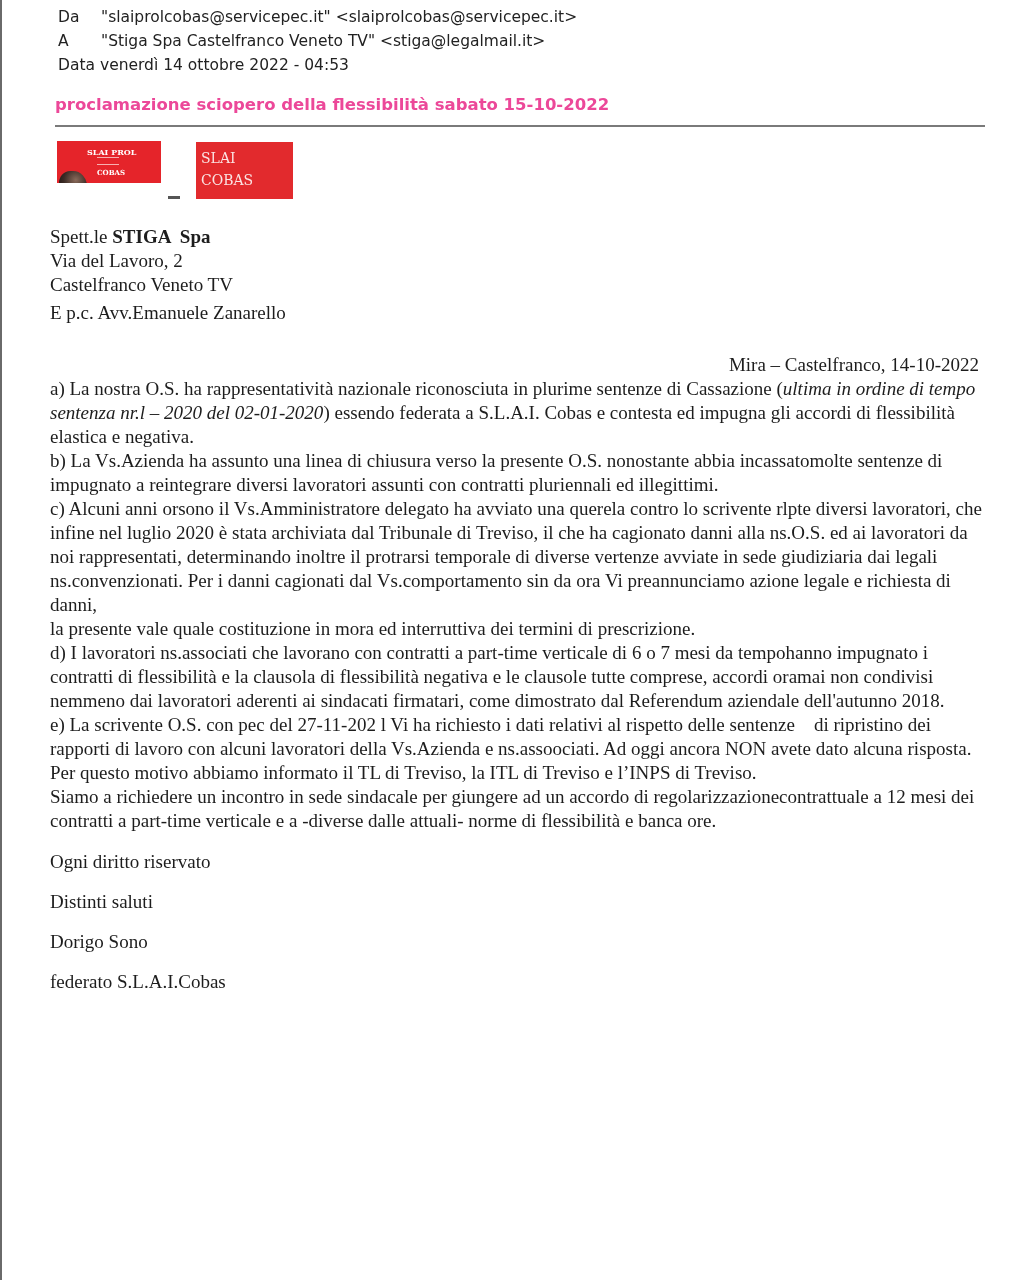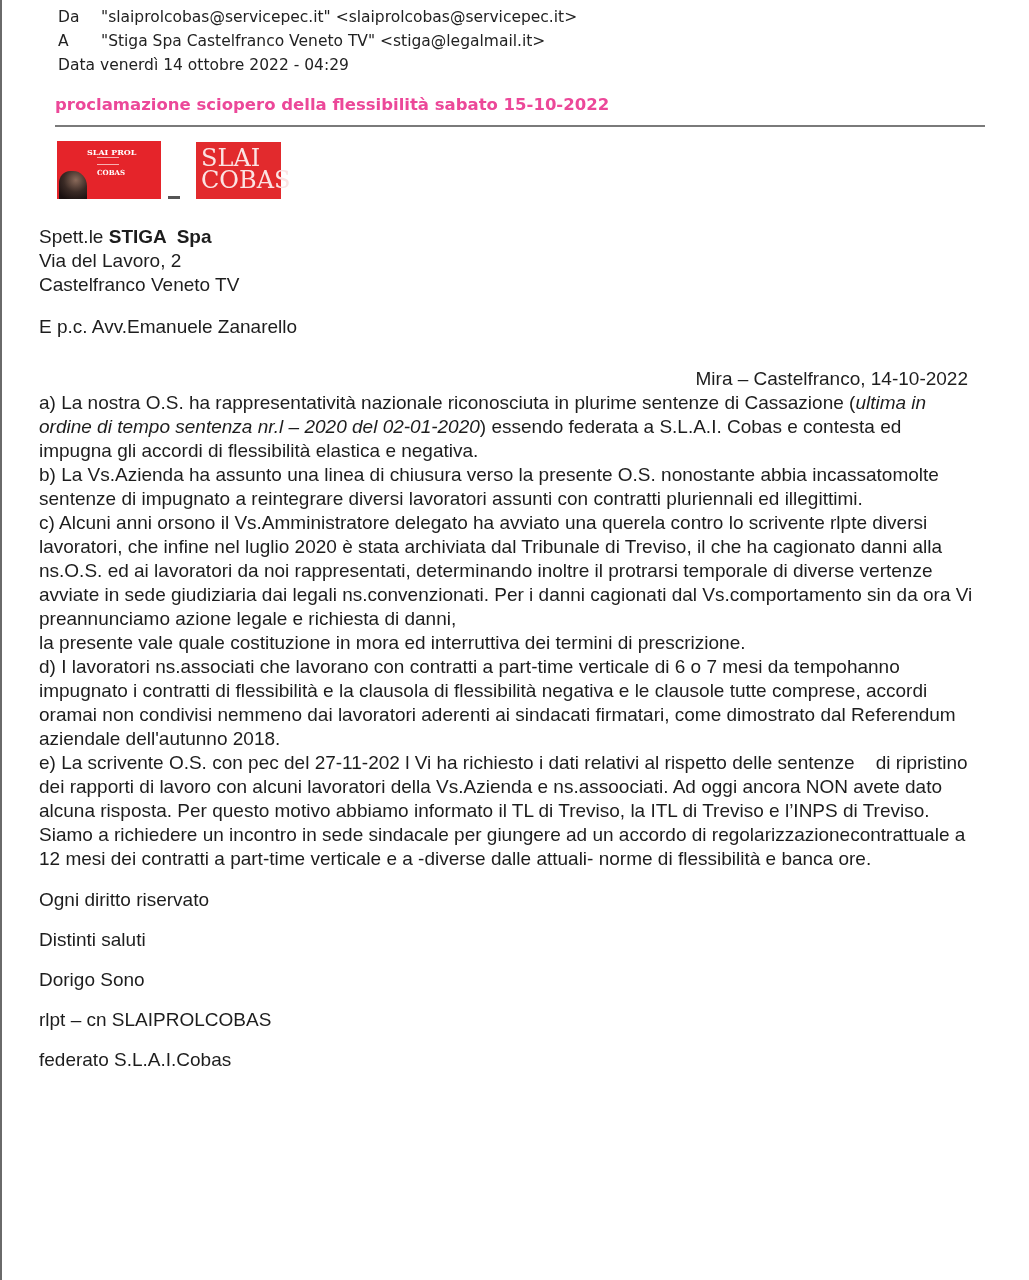--- a/index.html
+++ b/index.html
@@ -23,21 +23,21 @@
     .subject {
       position: absolute; left: 55px; top: 95px;
       font-family: "DejaVu Sans", sans-serif; font-weight: bold; font-size: 16.5px;
       color: #ec4899; white-space: nowrap;
     }
     .rule {
       position: absolute; left: 55px; top: 125px; width: 930px; height: 2px;
       background: #7a7a7a;
     }
     .logo1 {
-      position: absolute; left: 57px; top: 141px; width: 104px; height: 58px;
+      position: absolute; left: 57px; top: 141px; width: 104px; height: 42px;
       background: #e5242a; overflow: hidden;
     }
     .logo1 .t1 {
       position: absolute; left: 30px; top: 6px; color: #fff; font-family: "DejaVu Serif", serif;
       font-weight: bold; font-size: 8px; white-space: nowrap;
     }
     .logo1 .t2 {
       position: absolute; left: 40px; top: 16px; width: 22px; height: 6px;
       border-top: 1px solid #f7b0b0; border-bottom: 1px solid #f7b0b0;
     }
@@ -47,31 +47,31 @@
     }
     .logo1 .fist {
       position: absolute; left: 2px; top: 30px; width: 28px; height: 30px;
       background: radial-gradient(circle at 60% 30%, #8a6a5a 0%, #3a2a25 45%, #1a1010 80%);
       border-radius: 40% 50% 10% 10%;
     }
     .logo-tag {
       position: absolute; left: 168px; top: 196px; width: 12px; height: 3px; background: #555;
     }
     .logo2 {
-      position: absolute; left: 196px; top: 142px; width: 85px; height: 57px;
+      position: absolute; left: 196px; top: 142px; width: 97px; height: 57px;
       background: #e22a2d; color: #fbe3e3;
-      font-family: "DejaVu Serif", serif; font-size: 24px; line-height: 22px;
+      font-family: "DejaVu Serif", serif; font-size: 14px; line-height: 22px;
       box-sizing: border-box; padding: 5px 0 0 5px;
     }
     .letter {
-      position: absolute; left: 39px; top: 225px; width: 935px;
-      font-family: Liberation Sans, sans-serif; font-size: 19px; color: #1d1d1d;
+      position: absolute; left: 50px; top: 225px; width: 935px;
+      font-family: Liberation Serif, serif; font-size: 19px; color: #1d1d1d;
     }
     .addr .line { line-height: 24px; height: 24px; }
-    .cc { margin-top: 18px; line-height: 24px; }
+    .cc { margin-top: 4px; line-height: 24px; }
     .place-date { text-align: right; margin-top: 28px; line-height: 24px; padding-right: 6px; }
     .para { line-height: 24px; margin-top: 0; }
     .para.first { margin-top: 17px; }
     .u { text-decoration: underline; }
     .i { font-style: italic; }
     .b { font-weight: bold; }
     .sig { line-height: 24px; margin-top: 16px; }
     .sig.first { margin-top: 17px; }
   </style>
 </head>
@@ -80,21 +80,21 @@
 <div class="left-border"></div>
 
 <div class="header">
   <div class="row">
     <span class="lbl lbl-da">Da</span><span>"slaiprolcobas@servicepec.it" &lt;slaiprolcobas@servicepec.it&gt;</span>
   </div>
   <div class="row">
     <span class="lbl lbl-a">A</span><span>"Stiga Spa Castelfranco Veneto TV" &lt;stiga@legalmail.it&gt;</span>
   </div>
   <div class="row">
-    <span style="padding-left:3px">Data</span> <span>venerdì 14 ottobre 2022 - 04:29</span>
+    <span style="padding-left:3px">Data</span> <span>venerdì 14 ottobre 2022 - 04:53</span>
   </div>
 </div>
 
 <div class="subject">proclamazione sciopero della flessibilità sabato 15-10-2022</div>
 <div class="rule"></div>
 
 <div class="logo1">
   <span class="t1">SLAI PROL</span>
   <span class="t2"></span>
   <span class="t3">COBAS</span>
@@ -121,15 +121,14 @@
   <div class="para">b) La Vs.Azienda ha assunto una linea di chiusura verso la presente O.S. nonostante abbia incassatomolte sentenze di impugnato a reintegrare diversi lavoratori assunti con contratti pluriennali ed illegittimi.</div>
   <div class="para">c) Alcuni anni orsono il Vs.Amministratore delegato ha avviato una querela contro lo scrivente rlpte diversi lavoratori, che infine nel luglio 2020 è stata archiviata dal Tribunale di Treviso, il che ha cagionato danni alla ns.O.S. ed ai lavoratori da noi rappresentati, determinando inoltre il protrarsi temporale di diverse vertenze avviate in sede giudiziaria dai legali ns.convenzionati. Per i danni cagionati dal Vs.comportamento sin da ora Vi preannunciamo azione legale e richiesta di danni,</div>
   <div class="para">la presente vale quale costituzione in mora ed interruttiva dei termini di prescrizione.</div>
   <div class="para">d) I lavoratori ns.associati che lavorano con contratti a part-time verticale di 6 o 7 mesi da tempohanno impugnato i contratti di flessibilità e la clausola di flessibilità negativa e le clausole tutte comprese, accordi oramai non condivisi nemmeno dai lavoratori aderenti ai sindacati firmatari, come dimostrato dal Referendum aziendale dell'autunno 2018.</div>
   <div class="para" style="white-space:pre-wrap">e) La scrivente O.S. con pec del 27-11-202 l Vi ha richiesto i dati relativi al rispetto delle sentenze    di ripristino dei rapporti di lavoro con alcuni lavoratori della Vs.Azienda e ns.assoociati. Ad oggi ancora NON avete dato alcuna risposta. Per questo motivo abbiamo informato il TL di Treviso, la ITL di Treviso e l’INPS di Treviso.</div>
   <div class="para">Siamo a richiedere un incontro in sede sindacale per giungere ad un accordo di regolarizzazionecontrattuale a 12 mesi dei contratti a part-time verticale e a -diverse dalle attuali- norme di flessibilità e banca ore.</div>
 
   <div class="sig first">Ogni diritto riservato</div>
   <div class="sig">Distinti saluti</div>
   <div class="sig">Dorigo Sono</div>
-  <div class="sig">rlpt – cn SLAIPROLCOBAS</div>
   <div class="sig">federato S.L.A.I.Cobas</div>
 </div>
 
 </body></html>

